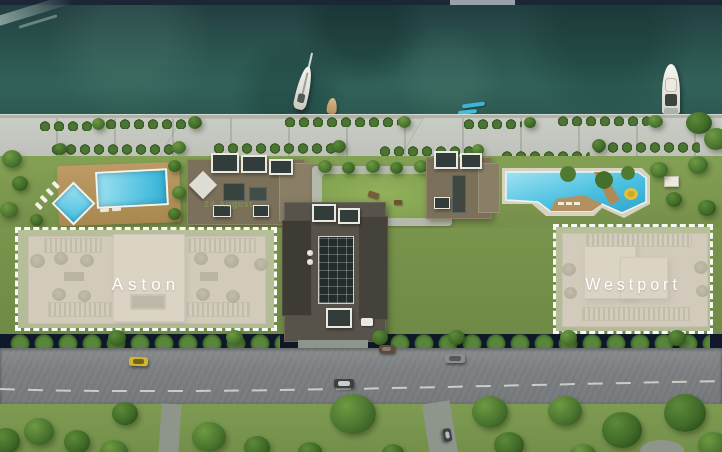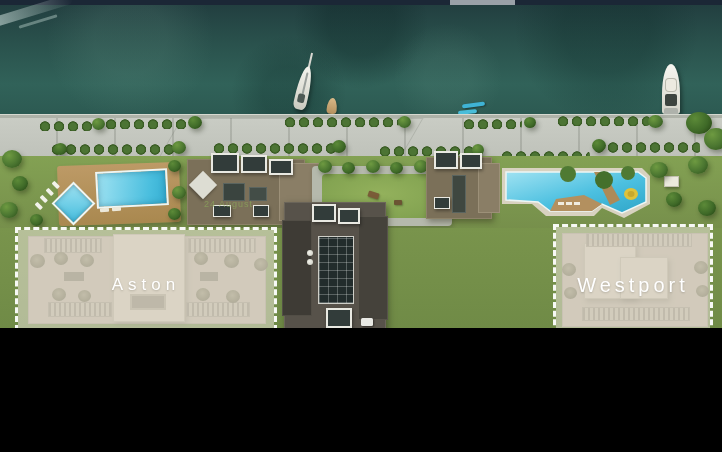--- a/index.html
+++ b/index.html
@@ -1,16 +1,16 @@
 <!DOCTYPE html>
 <html><head>
 <meta charset="utf-8">
 <style>
   html,body{margin:0;padding:0;background:#000;}
-  #stage{position:relative;width:722px;height:328px;overflow:hidden;font-family:"Liberation Sans",sans-serif;background:#0f172a;}
+  #stage{position:relative;width:722px;height:452px;overflow:hidden;font-family:"Liberation Sans",sans-serif;background:#0f172a;}
   .a{position:absolute;}
   .tr{position:absolute;border-radius:50%;background:radial-gradient(circle at 35% 30%,#6e9a41,#4a7530 55%,#365a20 85%);box-shadow:2px 3px 5px rgba(20,30,10,.35);}
   .trd{background:radial-gradient(circle at 35% 30%,#5c8a38,#3f6a28 55%,#2c4d18 85%);}
   .pm{position:absolute;border-radius:50%;background:radial-gradient(circle at 45% 40%,#908c6d,#6e6b4d 60%,#585641 95%);opacity:.9;}
   .bh{position:absolute;background-image:radial-gradient(circle at 50% 58%,#58853b 0 34%,#406a29 52%,transparent 60%);background-size:24px 20px;background-repeat:repeat-x;}
   .bwh{position:absolute;background-image:radial-gradient(circle at 50% 50%,#4c7434 0 36%,#35571f 55%,transparent 62%);background-size:14px 11px;background-repeat:repeat-x;border-radius:4px;}
   .car{position:absolute;border-radius:2.5px;box-shadow:1px 2px 3px rgba(0,0,0,.45);}
   .car>div{position:absolute;left:20%;top:22%;width:58%;height:56%;border-radius:2px;}
   .wtrim{position:absolute;border:2px solid #e9e9e2;background:#323c3a;box-shadow:1px 2px 3px rgba(0,0,0,.35);}
   .region{position:absolute;border:3px dashed rgba(255,255,255,.95);box-sizing:border-box;overflow:hidden;display:flex;align-items:center;justify-content:center;}
@@ -226,21 +226,21 @@
     <div class="roofbase" style="left:6px;top:6px;width:146px;height:94px;"></div>
     <div class="roofctr" style="left:28px;top:16px;width:52px;height:56px;"></div>
     <div class="roofctr" style="left:64px;top:30px;width:48px;height:42px;"></div>
     <div class="stripe" style="left:30px;top:6px;width:104px;height:12px;"></div>
     <div class="stripe" style="left:26px;top:80px;width:106px;height:12px;"></div>
     <div class="pm" style="left:6px;top:36px;width:14px;height:13px;"></div>
     <div class="pm" style="left:8px;top:60px;width:13px;height:12px;"></div>
     <div class="pm" style="left:138px;top:34px;width:14px;height:13px;"></div>
     <div class="pm" style="left:140px;top:58px;width:13px;height:12px;"></div>
     <div class="veil"></div>
-    <span class="rlabel" style="font-size:20px;letter-spacing:4px;">Westport</span>
+    <span class="rlabel" style="font-size:16px;letter-spacing:4px;">Westport</span>
   </div>
 
   <div class="bh" style="left:8px;top:332px;width:272px;height:20px;"></div>
   <div class="bh" style="left:388px;top:332px;width:322px;height:20px;"></div>
   <div class="tr trd" style="left:108px;top:330px;width:18px;height:16px;"></div>
   <div class="tr" style="left:226px;top:330px;width:17px;height:15px;"></div>
   <div class="tr trd" style="left:448px;top:330px;width:17px;height:15px;"></div>
   <div class="tr" style="left:560px;top:330px;width:17px;height:15px;"></div>
   <div class="tr trd" style="left:668px;top:330px;width:18px;height:16px;"></div>
 

